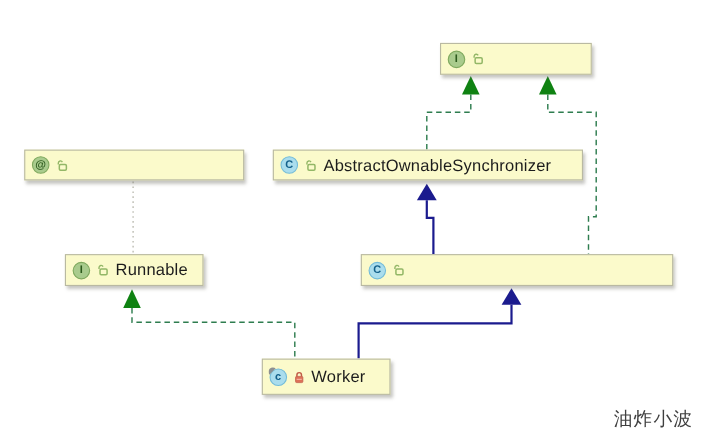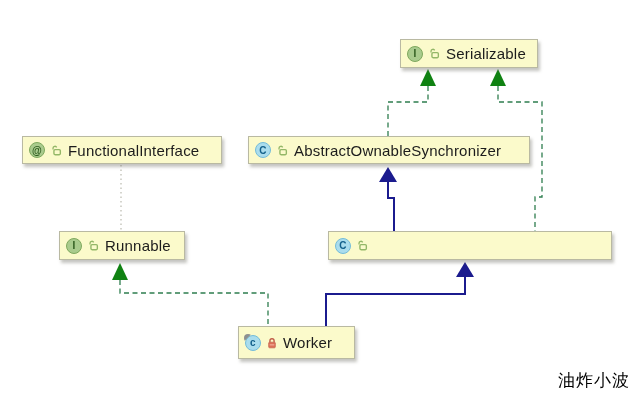--- a/index.html
+++ b/index.html
@@ -90,21 +90,21 @@
   .circ span { position: relative; z-index: 1; }
 
   .lock { display: inline-flex; align-items: center; }
 
   .watermark {
     position: absolute;
     right: 10px;
     top: 369px;
     font-size: 17px;
     letter-spacing: 1px;
-    color: #000000;
+    color: #404040;
     font-family: "DejaVu Sans", "Liberation Sans", sans-serif;
   }
 </style>
 </head>
 <body>
 
 <div class="canvas">
 
   <svg id="edges">
       <polyline points="428,86 428,102 388,102 388,136" class="edge-green"></polyline>
@@ -123,34 +123,32 @@
   <div class="node" style="left:400px; top:39px; width:138px; height:29px">
     <span class="circ green">
         <span>I</span>
       </span>
     <span class="lock">
       <svg width="11" height="11" viewBox="0 0 12 12">
           <rect x="3.2" y="5" width="7" height="5.6" rx="1.2" fill="none" stroke="#93b767" stroke-width="1.5"></rect>
           <path d="M2.2 5 L2.2 3.4 A2.1 2.1 0 0 1 6.2 2.6" fill="none" stroke="#93b767" stroke-width="1.4"></path>
         </svg>
     </span>
-    <span class="label">Serializable</span>
   </div>
 
   <div class="node" style="left:22px; top:136px; width:200px; height:28px">
     <span class="circ green">
         <span>@</span>
       </span>
     <span class="lock">
       <svg width="11" height="11" viewBox="0 0 12 12">
           <rect x="3.2" y="5" width="7" height="5.6" rx="1.2" fill="none" stroke="#93b767" stroke-width="1.5"></rect>
           <path d="M2.2 5 L2.2 3.4 A2.1 2.1 0 0 1 6.2 2.6" fill="none" stroke="#93b767" stroke-width="1.4"></path>
         </svg>
     </span>
-    <span class="label">FunctionalInterface</span>
   </div>
 
   <div class="node" style="left:248px; top:136px; width:282px; height:28px">
     <span class="circ blue">
         <span>C</span>
       </span>
     <span class="lock">
       <svg width="11" height="11" viewBox="0 0 12 12">
           <rect x="3.2" y="5" width="7" height="5.6" rx="1.2" fill="none" stroke="#93b767" stroke-width="1.5"></rect>
           <path d="M2.2 5 L2.2 3.4 A2.1 2.1 0 0 1 6.2 2.6" fill="none" stroke="#93b767" stroke-width="1.4"></path>

